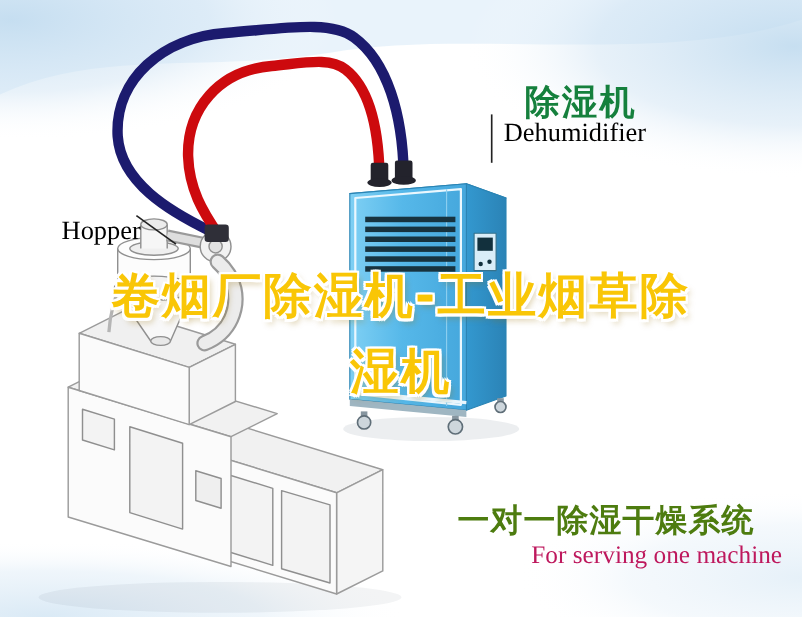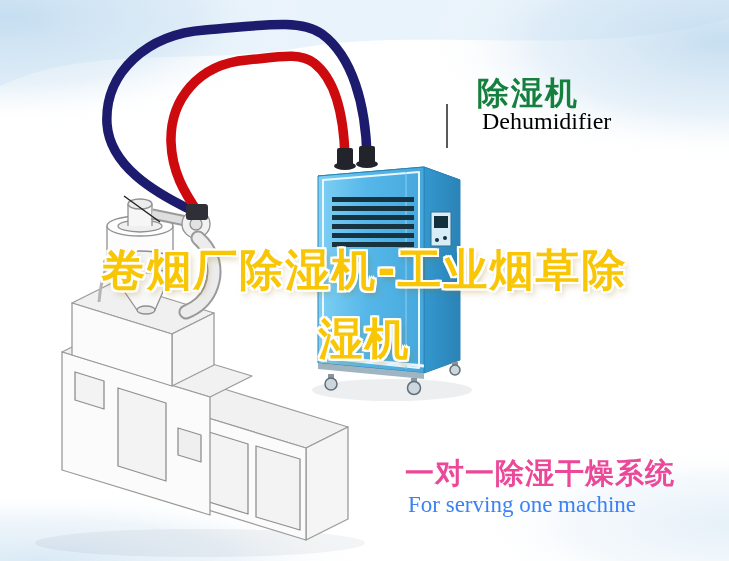--- a/index.html
+++ b/index.html
@@ -17,26 +17,26 @@
     color:#f9c606;
     text-shadow:
       -2px -2px 0 #ffffff, 2px -2px 0 #ffffff,
       -2px  2px 0 #ffffff, 2px  2px 0 #ffffff,
        0   -2px 0 #ffffff, 0    2px 0 #ffffff,
       -2px  0   0 #ffffff, 2px  0   0 #ffffff,
        3px  4px 6px rgba(150,110,0,0.35);
     white-space:nowrap;
   }
   .caption-zh {
-    left:405px; top:454px; width:292px; text-align:left;
-    font-size:29px; font-weight:700; color:#ec4899; letter-spacing:1px; white-space:nowrap;
+    left:405px; top:454px; width:292px; text-align:center;
+    font-size:29px; font-weight:700; color:#4d7c0f; letter-spacing:1px; white-space:nowrap;
   }
   .caption-en {
-    left:408px; top:492px; width:292px; text-align:left;
-    font-family:"Liberation Serif", serif; font-size:23px; color:#3b82f6; white-space:nowrap;
+    left:419px; top:492px; width:292px; text-align:right;
+    font-family:"Liberation Serif", serif; font-size:23px; color:#be185d; white-space:nowrap;
   }
 </style>
 </head>
 <body>
 
 <div class="stage">
 
   <svg class="scene" width="729" height="561" viewBox="0 0 729 561">
     <defs>
       <radialGradient id="cornerBlue" cx="50%" cy="50%" r="50%">
@@ -177,22 +177,23 @@
       <ellipse cx="345" cy="166" rx="11" ry="4" fill="#23232c"></ellipse>
       <rect x="186" y="204" width="22" height="16" rx="3" fill="#2f2f38"></rect>
     </g>
 
     <g stroke="#222222" stroke-width="1.5">
       <line x1="124" y1="196" x2="160" y2="222"></line>
       <line x1="447" y1="104" x2="447" y2="148"></line>
     </g>
   </svg>
 
+  <div class="abs en-label" style="left:56px; top:197px;">Hopper</div>
 
   <div class="abs zh-label" style="left:477px; top:72px;">除湿机</div>
-  <div class="abs en-label" style="left:482px; top:108px;">Dehumidifier</div>
+  <div class="abs en-label" style="left:458px; top:108px;">Dehumidifier</div>
 
   <div class="abs title-line" style="top:248px;">卷烟厂除湿机-工业烟草除</div>
   <div class="abs title-line" style="top:284px;margin-top:33px;">湿机</div>
 
   <div class="abs caption-zh">一对一除湿干燥系统</div>
   <div class="abs caption-en">For serving one machine</div>
 </div>
 
 </body></html>

